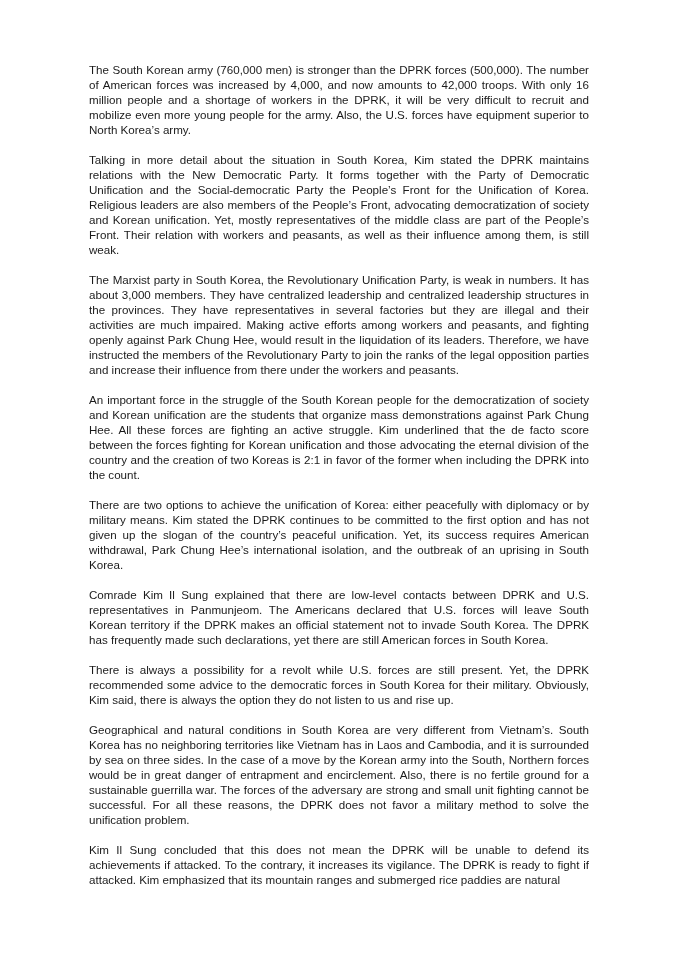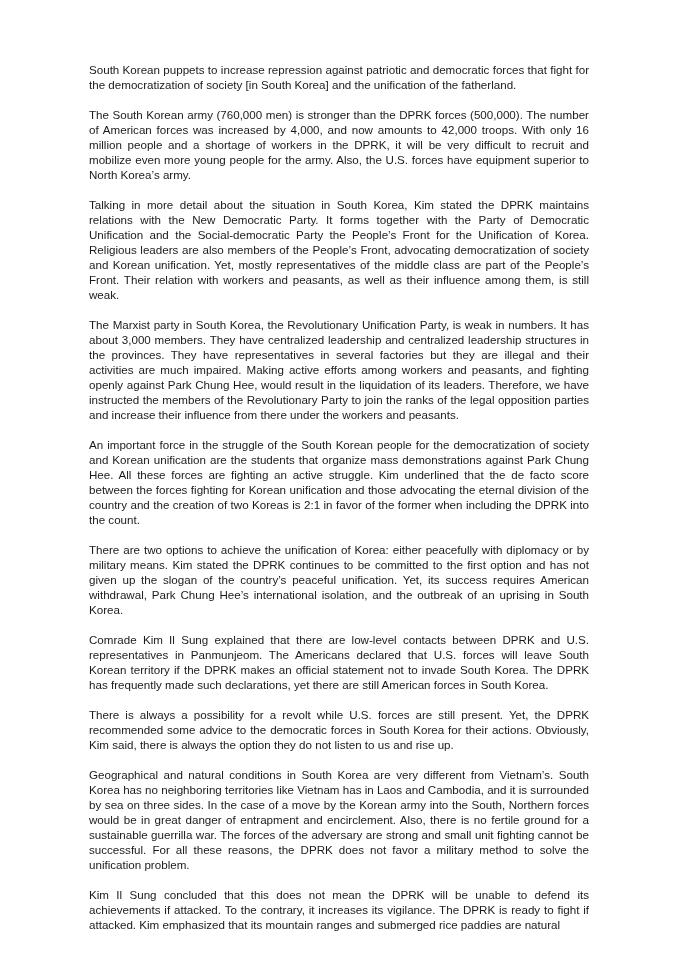--- a/index.html
+++ b/index.html
@@ -28,23 +28,22 @@
       text-align: justify;
     }
     .page p.last {
       margin-bottom: 16px;
     }
   </style>
 </head>
 <body>
 
 <div class="page">
-  <p>South Korean puppets to increase repression against patriotic and democratic forces that fight for the democratization of society [in South Korea] and the unification of the fatherland.</p>
   <p>The South Korean army (760,000 men) is stronger than the DPRK forces (500,000). The number of American forces was increased by 4,000, and now amounts to 42,000 troops. With only 16 million people and a shortage of workers in the DPRK, it will be very difficult to recruit and mobilize even more young people for the army. Also, the U.S. forces have equipment superior to North Korea’s army.</p>
   <p>Talking in more detail about the situation in South Korea, Kim stated the DPRK maintains relations with the New Democratic Party. It forms together with the Party of Democratic Unification and the Social-democratic Party the People’s Front for the Unification of Korea. Religious leaders are also members of the People’s Front, advocating  democratization of society and Korean unification. Yet, mostly representatives of the middle class are part of the People’s Front. Their relation with workers and peasants, as well as their influence among them, is still weak.</p>
   <p>The Marxist party in South Korea, the Revolutionary Unification Party, is weak in numbers. It has about 3,000 members. They have centralized leadership and centralized leadership structures in the provinces. They have representatives in several factories but they are illegal and their activities are much impaired. Making active efforts among workers and peasants, and fighting openly against Park Chung Hee, would result in the liquidation of its leaders. Therefore, we have instructed the members of the Revolutionary Party to join the ranks of the legal opposition parties and increase their influence from there under the workers and peasants.</p>
   <p>An important force in the struggle of the South Korean people for the democratization of society and Korean unification are the students that organize mass demonstrations against Park Chung Hee. All these forces are fighting an active struggle. Kim underlined that the de facto score between the forces fighting for Korean unification and those advocating the eternal division of the country and the creation of two Koreas is 2:1 in favor of the former when including the DPRK into the count.</p>
   <p>There are two options to achieve the unification of Korea: either peacefully with diplomacy or by military means. Kim stated the DPRK continues to be committed to the first option and has not given up the slogan of the country’s peaceful unification. Yet, its success requires American withdrawal, Park Chung Hee’s international isolation, and the outbreak of an uprising in South Korea.</p>
   <p>Comrade Kim Il Sung explained that there are low-level contacts between DPRK and U.S. representatives in Panmunjeom. The Americans declared that U.S. forces will leave South Korean territory if the DPRK makes an official statement not to invade South Korea. The DPRK has frequently made such declarations, yet there are still American forces in South Korea.</p>
-  <p>There is always a possibility for a revolt while U.S. forces are still present. Yet, the DPRK recommended some advice to the democratic forces in South Korea for their actions. Obviously, Kim said, there is always the option they do not listen to us and rise up.</p>
+  <p>There is always a possibility for a revolt while U.S. forces are still present. Yet, the DPRK recommended some advice to the democratic forces in South Korea for their military. Obviously, Kim said, there is always the option they do not listen to us and rise up.</p>
   <p>Geographical and natural conditions in South Korea are very different from Vietnam’s. South Korea has no neighboring territories like Vietnam has in Laos and Cambodia, and it is surrounded by sea on three sides. In the case of a move by the Korean army into the South, Northern forces would be in great danger of entrapment and encirclement. Also, there is no fertile ground for a sustainable guerrilla war. The forces of the adversary are strong and small unit fighting cannot be successful. For all these reasons, the DPRK does not favor a military method to solve the unification problem.</p>
   <p class="last">Kim Il Sung concluded that this does not mean the DPRK will be unable to defend its achievements if attacked. To the contrary, it increases its vigilance. The DPRK is ready to fight if attacked. Kim emphasized that its mountain ranges and submerged rice paddies are natural</p>
 </div>
 
 </body></html>

